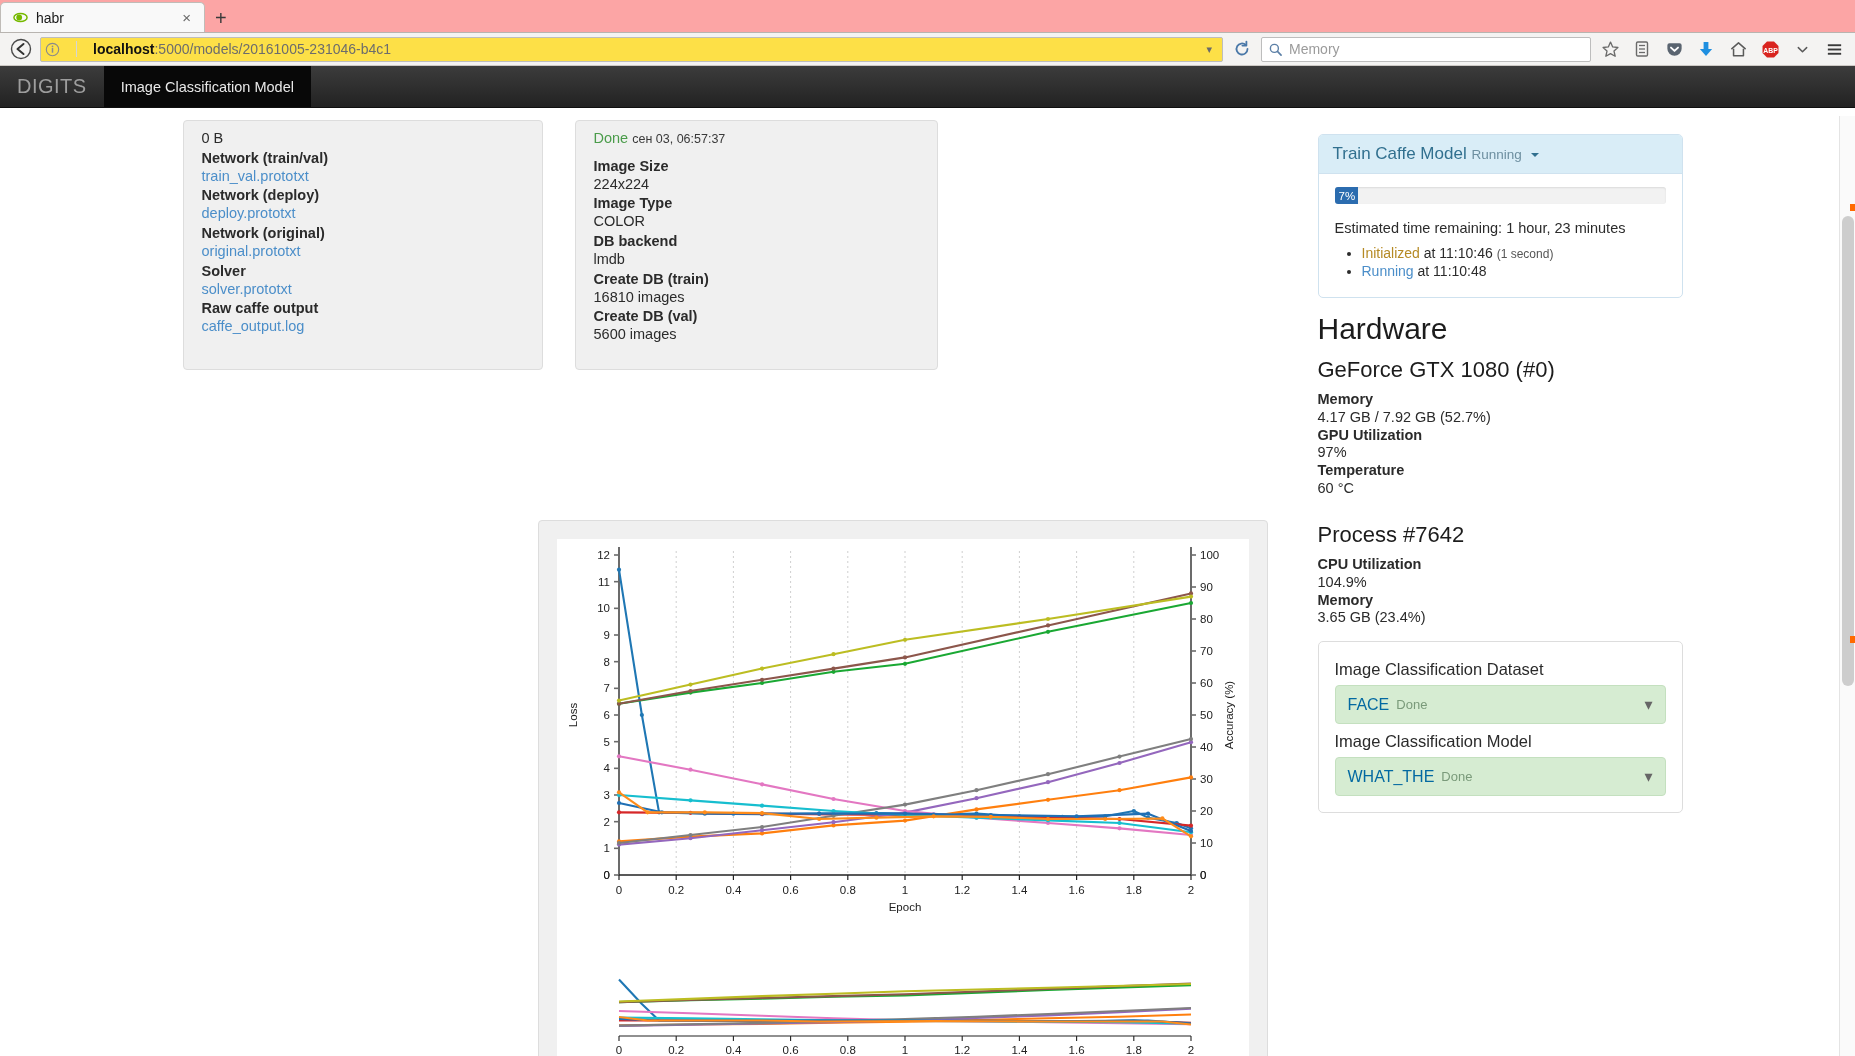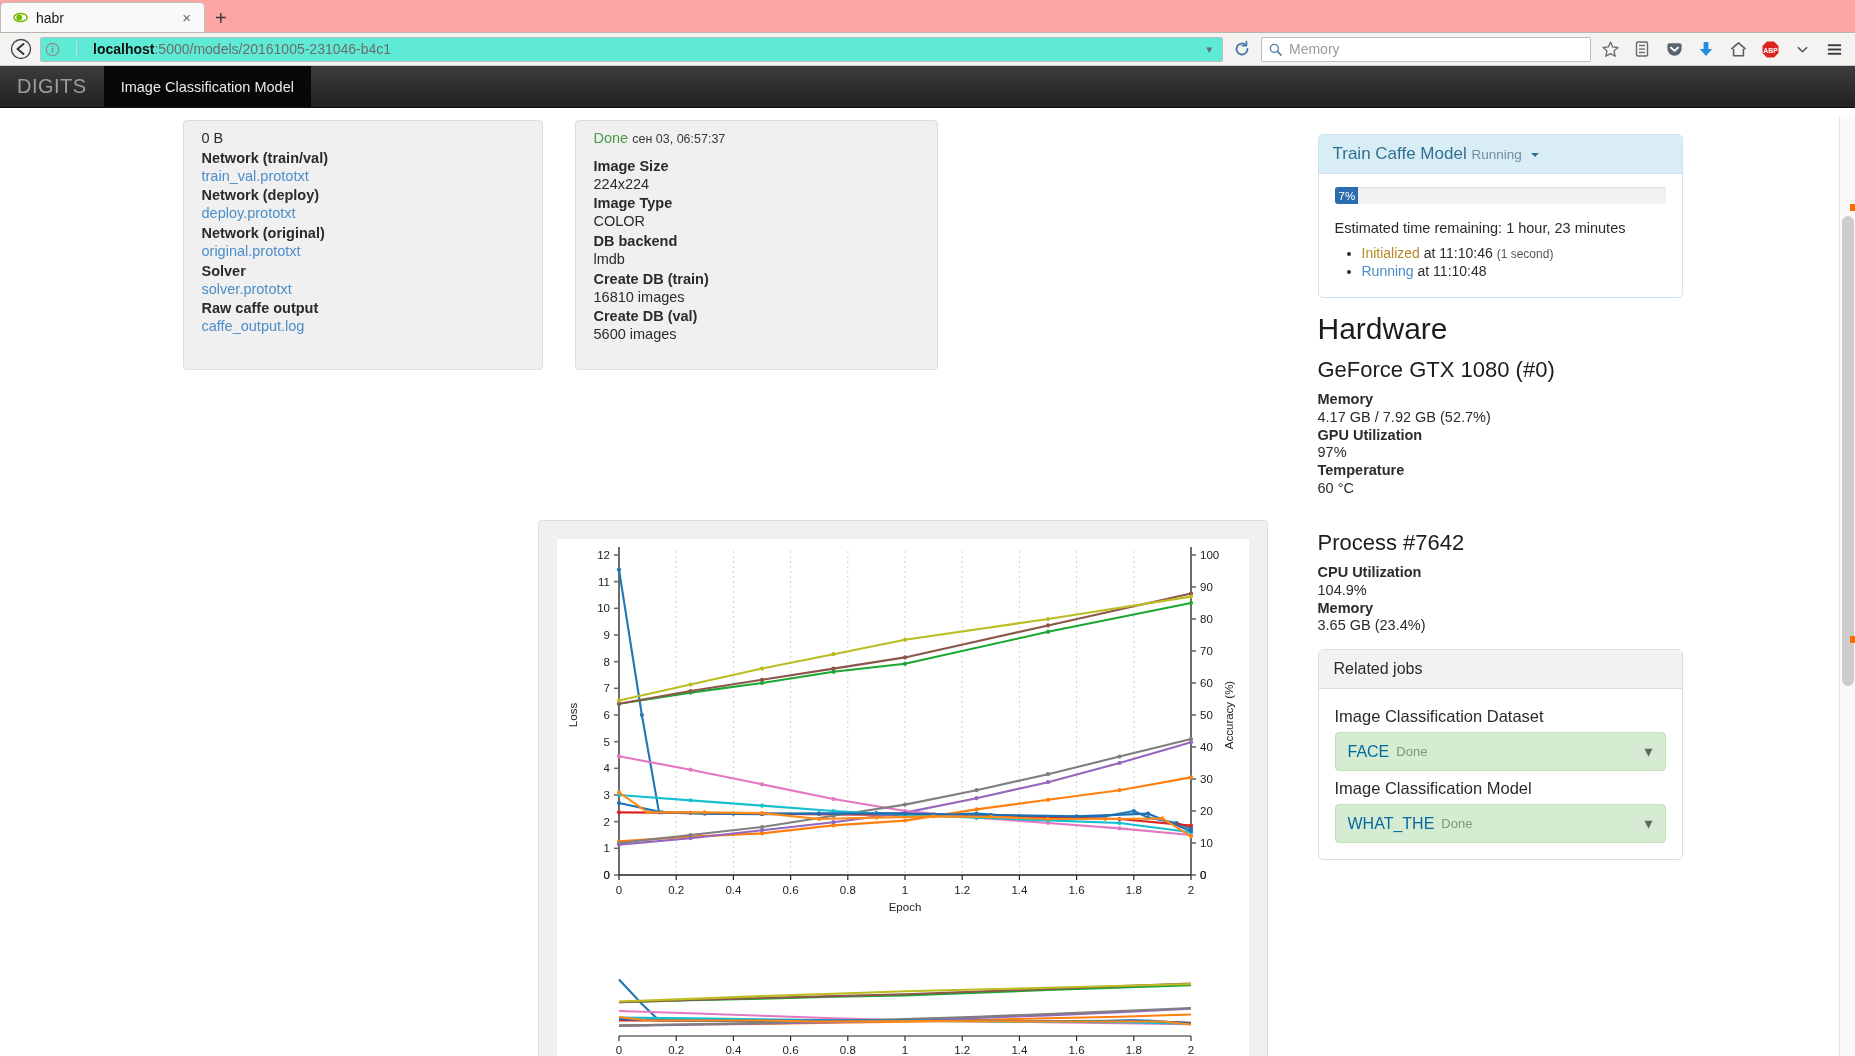--- a/index.html
+++ b/index.html
@@ -35,21 +35,21 @@
 
   .browser-navbar{
     height:33px; background:#f4f3f2; display:flex; align-items:center;
     padding:0 8px; gap:6px; border-bottom:1px solid #cdc9c5;
   }
   .nav-btn{
     width:26px;height:26px;display:flex;align-items:center;justify-content:center;
     cursor:pointer; flex:none;
   }
   .urlbar{
-    flex:1; height:25px; background:#5eead4; border:1px solid #bdbdbd; border-radius:2px;
+    flex:1; height:25px; background:#fde047; border:1px solid #bdbdbd; border-radius:2px;
     display:flex; align-items:center; padding:0 4px; gap:16px; min-width:0;
   }
   .url-identity{ color:#8a8a8a; flex:none; display:flex; align-items:center; }
   .url-sep{ width:1px;height:16px;background:#d5d5d5;flex:none; }
   .url-text{ font-size:14px; color:#6c6c6c; white-space:nowrap; overflow:hidden; flex:1; }
   .url-text b{ color:#111; font-weight:700; }
   .url-drop{ color:#6a6a6a; font-size:11px; padding:0 6px; cursor:pointer; flex:none; }
   .searchbar{
     width:330px;height:25px;background:#fff;border:1px solid #bdbdbd;border-radius:2px;
     display:flex;align-items:center;gap:7px;padding:0 7px;flex:none;
@@ -615,30 +615,29 @@
       <h2 class="hw">Hardware</h2>
       <h3 class="hw">GeForce GTX 1080 (#0)</h3>
       <div class="kv">
         <b>Memory</b>
         <span>4.17 GB / 7.92 GB (52.7%)</span>
         <b>GPU Utilization</b>
         <span>97%</span>
         <b>Temperature</b>
         <span>60 °C</span>
       </div>
-      <h3 class="hw" style="margin-top:32px">Process #7642</h3>
+      <h3 class="hw" style="margin-top:24px">Process #7642</h3>
       <div class="kv">
         <b>CPU Utilization</b>
         <span>104.9%</span>
         <b>Memory</b>
         <span>3.65 GB (23.4%)</span>
       </div>
 
       <div class="related">
-        <div class="related-head">Related jobs</div>
         <div class="related-body">
           <div class="rel-label">Image Classification Dataset</div>
           <div class="rel-select">
             <span class="rel-name">FACE</span>
             <span class="rel-st">Done</span>
             <span class="rel-caret">▾</span>
           </div>
           <div class="rel-label">Image Classification Model</div>
           <div class="rel-select">
             <span class="rel-name">WHAT_THE</span>

